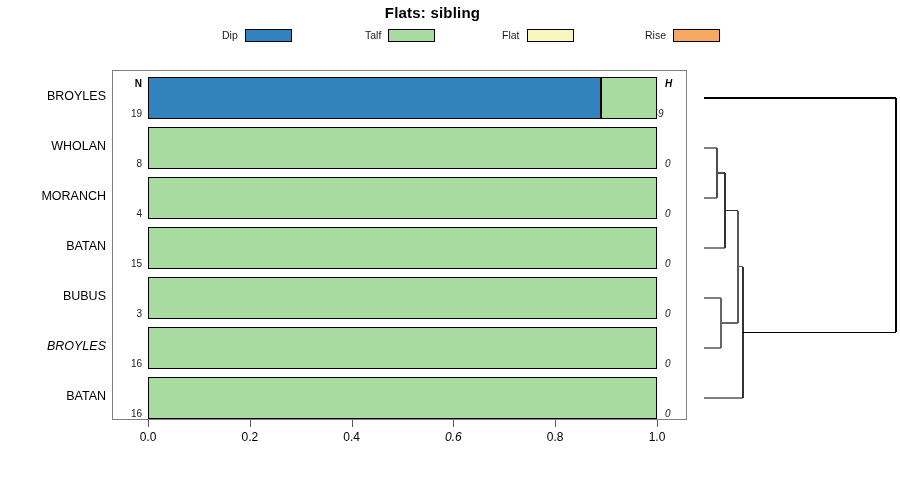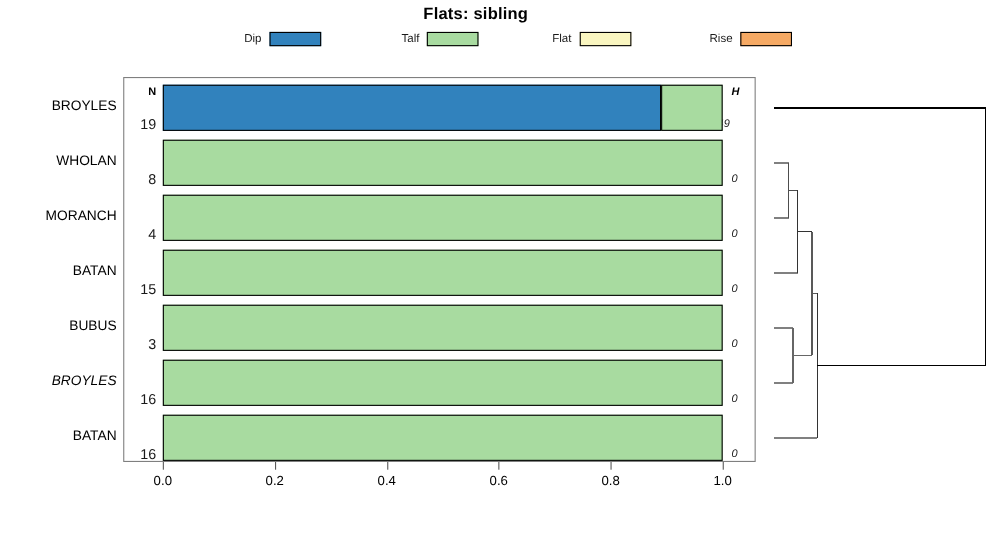--- a/index.html
+++ b/index.html
@@ -42,21 +42,21 @@
     font-size:12.5px;
     color:#000;
     transform:translateY(-50%);
   }
 
   
   .barrow{position:absolute;left:0;height:42px;}
   .seg{position:absolute;top:0;height:42px;border:1px solid #000;box-sizing:border-box;}
 
   
-  .ncol{position:absolute;font-size:13px;color:#1a1a1a;text-align:right;width:26px;transform:translateY(-50%);}
+  .ncol{position:absolute;font-size:10px;color:#1a1a1a;text-align:right;width:26px;transform:translateY(-50%);}
   .ncol-head{position:absolute;font-size:10px;font-weight:bold;color:#000;text-align:right;width:26px;}
 
   
   .hcol{position:absolute;font-size:10px;font-style:italic;color:#1a1a1a;text-align:left;width:40px;transform:translateY(-50%);}
   .hcol-head{position:absolute;font-size:10px;font-weight:bold;font-style:italic;color:#000;text-align:left;width:40px;}
 
   
   #xaxis{left:112px;top:420px;width:575px;height:60px;}
   .xtickline{position:absolute;top:0;width:1px;height:7px;background:#5a5a5a;}
   .xticklab{position:absolute;top:10px;font-size:12px;text-align:center;width:40px;transform:translateX(-20px);color:#000;}
@@ -143,21 +143,21 @@
     </div>
 
   <div class="abs" id="xaxis">
   <div class="xtickline" style="left: 36px;"></div>
       <div class="xticklab" style="left: 36px;">0.0</div>
       <div class="xtickline" style="left: 137.8px;"></div>
       <div class="xticklab" style="left: 137.8px;">0.2</div>
       <div class="xtickline" style="left: 239.6px;"></div>
       <div class="xticklab" style="left: 239.6px;">0.4</div>
       <div class="xtickline" style="left: 341.4px;"></div>
-      <div class="xticklab" style="left: 341.4px;">0.6</div>
+      <div class="xticklab" style="left: 341.4px; font-style: italic;">0.6</div>
       <div class="xtickline" style="left: 443.2px;"></div>
       <div class="xticklab" style="left: 443.2px;">0.8</div>
       <div class="xtickline" style="left: 545px;"></div>
       <div class="xticklab" style="left: 545px;">1.0</div>
     </div>
 
   <div class="abs" id="dendro">
       <svg width="213" height="350" viewBox="0 0 213 350">
         <line x1="17" y1="78" x2="30" y2="78" stroke="#808080" stroke-width="1.3" shape-rendering="crispEdges"></line>
         <line x1="17" y1="128" x2="30" y2="128" stroke="#808080" stroke-width="1.3" shape-rendering="crispEdges"></line>

